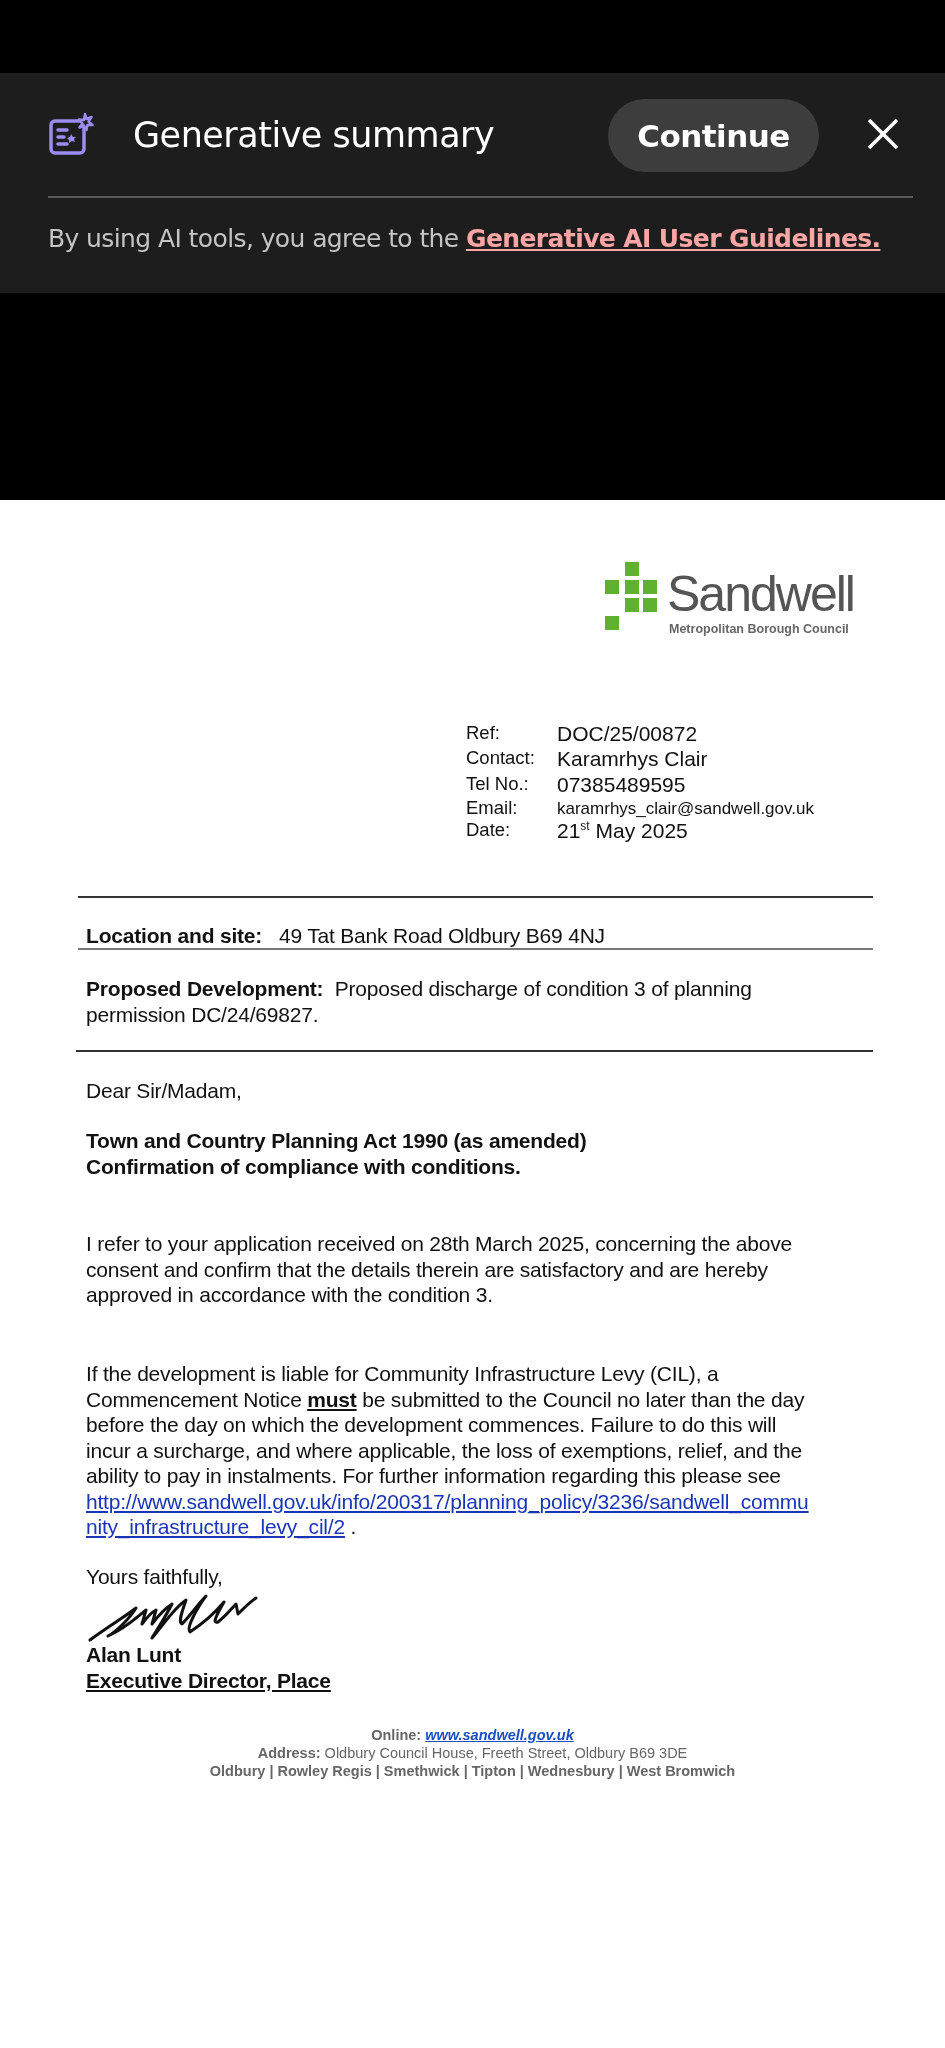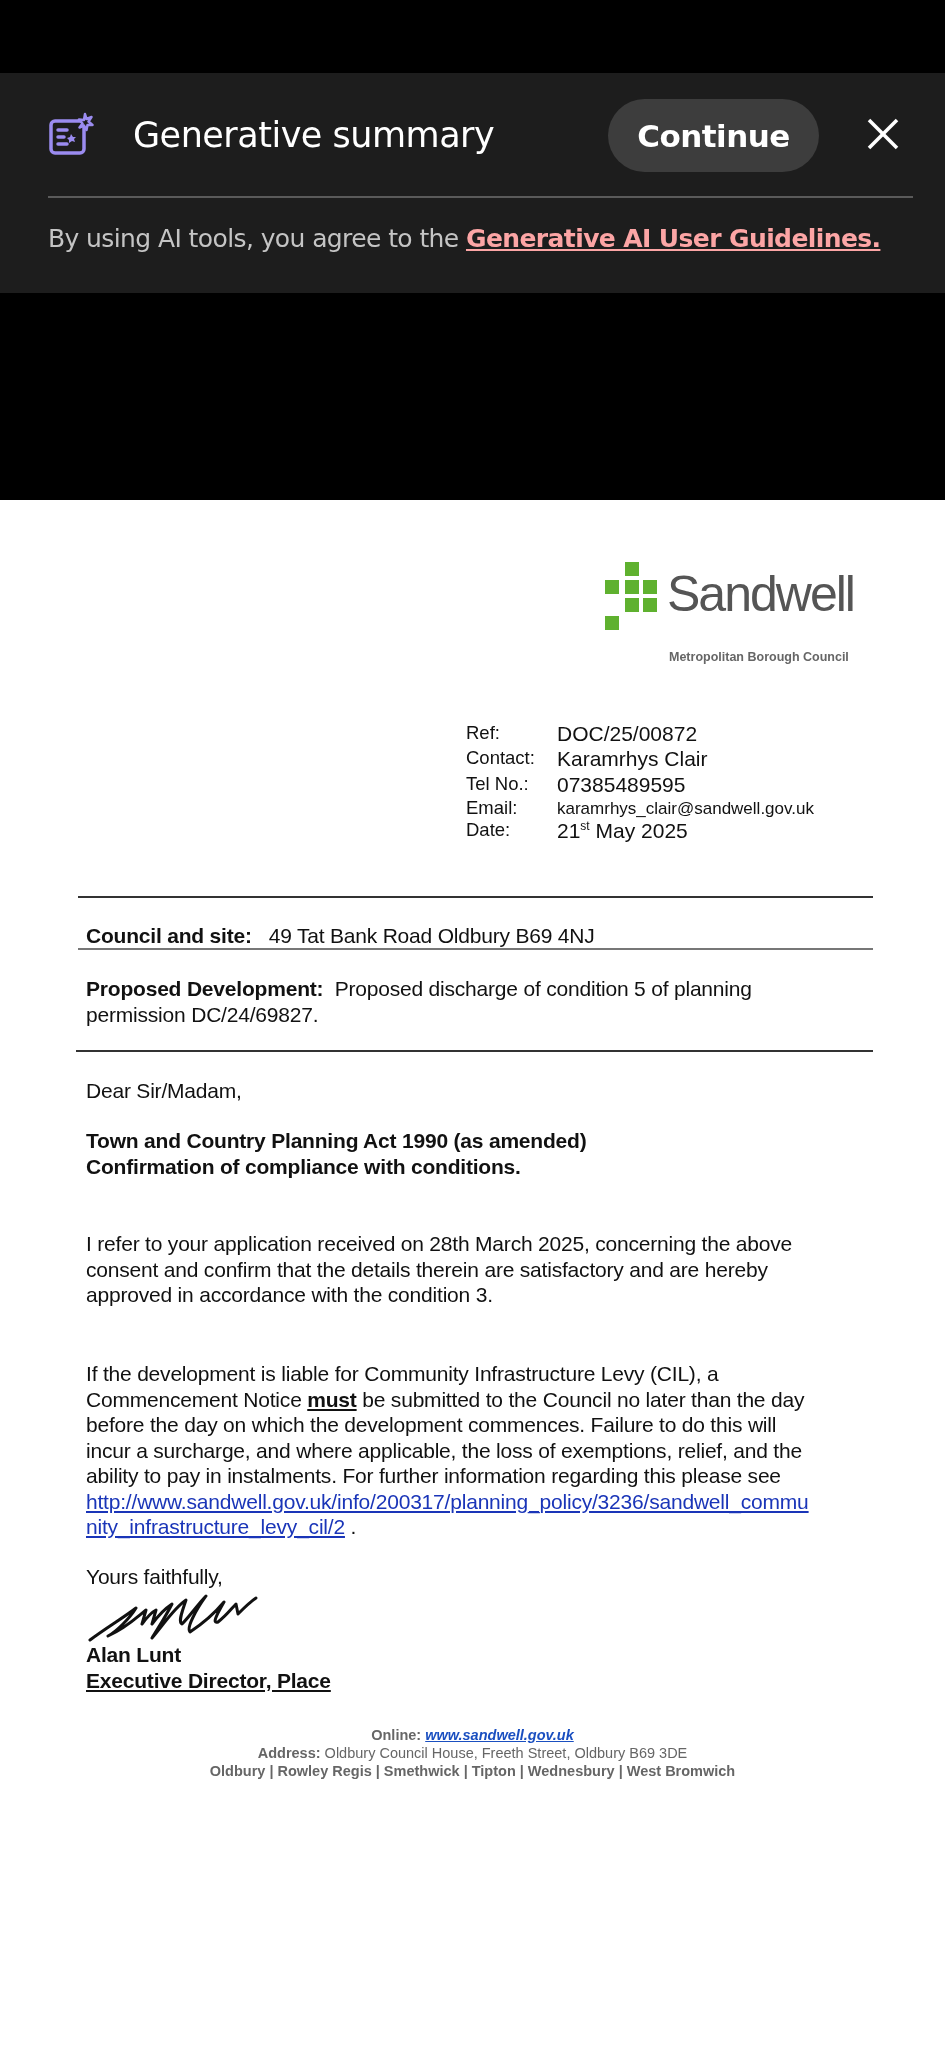--- a/index.html
+++ b/index.html
@@ -9,21 +9,21 @@
   .banner-title { position: absolute; left: 133px; top: 112px; font-family: "DejaVu Sans", sans-serif; font-size: 35px; color: #fff; line-height: 46px; letter-spacing: -0.5px; }
   .continue-btn { position: absolute; left: 608px; top: 99px; width: 211px; height: 73px; border-radius: 37px; background: #3d3d3d; color: #fff; font-family: "DejaVu Sans", sans-serif; font-weight: bold; font-size: 31px; border: none; display: flex; align-items: center; justify-content: center; letter-spacing: -0.5px; }
   .close-btn { position: absolute; left: 863px; top: 114px; width: 40px; height: 40px; }
   .banner-divider { position: absolute; left: 48px; top: 196px; width: 865px; height: 2px; background: #5a5a5a; }
   .banner-note { position: absolute; left: 48px; top: 224px; font-family: "DejaVu Sans", sans-serif; font-size: 25px; color: #c4c4c4; letter-spacing: -0.6px; }
   .banner-note a { color: #fca5a5; font-weight: bold; text-decoration: underline; }
 
   .page { position: absolute; left: 0; top: 500px; width: 945px; height: 1686px; background: #fff; color: #000; }
   .logo { position: absolute; left: 603px; top: 62px; width: 260px; height: 82px; }
   .logo-word { position: absolute; left: 64px; top: 4px; font-family: "Liberation Sans", sans-serif; font-size: 50px; color: #555; letter-spacing: -2px; line-height: 56px; font-weight: normal; }
-  .logo-sub { position: absolute; left: 66px; top: 60px; font-family: "Liberation Sans", sans-serif; font-size: 12.5px; font-weight: bold; color: #666; white-space: nowrap; margin-top: 28px; }
+  .logo-sub { position: absolute; left: 66px; top: 60px; font-family: "Liberation Sans", sans-serif; font-size: 12.5px; font-weight: bold; color: #666; white-space: nowrap; }
   .sq { position: absolute; width: 14px; height: 14px; background: #5fb12f; }
 
   .addr { position: absolute; left: 108px; top: 222px; font-size: 18.5px; line-height: 21.5px; color: #111; }
   .addr div { white-space: nowrap; }
   .meta { position: absolute; left: 466px; top: 222px; font-size: 18.5px; color: #111; }
   .meta-row { position: relative; height: 23px; white-space: nowrap; }
   .meta-label { position: absolute; left: 0; top: 0; }
   .meta-val { position: absolute; left: 91px; top: 0; font-size: 21px; }
   .meta-val.small { font-size: 17px; top: 2px; }
   .meta-val sup { font-size: 12px; }
@@ -89,24 +89,24 @@
         <span class="meta-label">Email:</span>
         <span class="meta-val small">karamrhys_clair@sandwell.gov.uk</span>
       </div>
     <div class="meta-row">
         <span class="meta-label">Date:</span>
         <span class="meta-val"><span>21</span><sup>st</sup><span> May 2025</span></span>
       </div>
   </div>
 
   <div class="rule" style="left:78px;top:396px;width:795px;"></div>
-  <div class="txt" style="top:423px;"><b>Council and site:</b>&nbsp;&nbsp;&nbsp;<span>49 Tat Bank Road Oldbury B69 4NJ</span></div>
+  <div class="txt" style="top:423px;"><b>Location and site:</b>&nbsp;&nbsp;&nbsp;<span>49 Tat Bank Road Oldbury B69 4NJ</span></div>
   <div class="rule" style="left:78px;top:448px;width:795px;background:#777;"></div>
 
-  <div class="txt" style="top:476px;"><b>Proposed Development:</b>&nbsp; <span>Proposed discharge of condition 5 of planning</span><br><span>permission DC/24/69827.</span></div>
+  <div class="txt" style="top:476px;"><b>Proposed Development:</b>&nbsp; <span>Proposed discharge of condition 3 of planning</span><br><span>permission DC/24/69827.</span></div>
   <div class="rule" style="left:76px;top:550px;width:797px;"></div>
 
   <div class="txt" style="top:578px;">Dear Sir/Madam,</div>
   <div class="txt" style="top:628px;font-weight:bold;"><span>Town and Country Planning Act 1990 (as amended)</span><br><span>Confirmation of compliance with conditions.</span></div>
 
   <div class="txt" style="top:731px;">
     <span>I refer to your application received on 28th March 2025, concerning the above</span><br>
     <span>consent and confirm that the details therein are satisfactory and are hereby</span><br>
     <span>approved in accordance with the condition 3.</span>
   </div>

